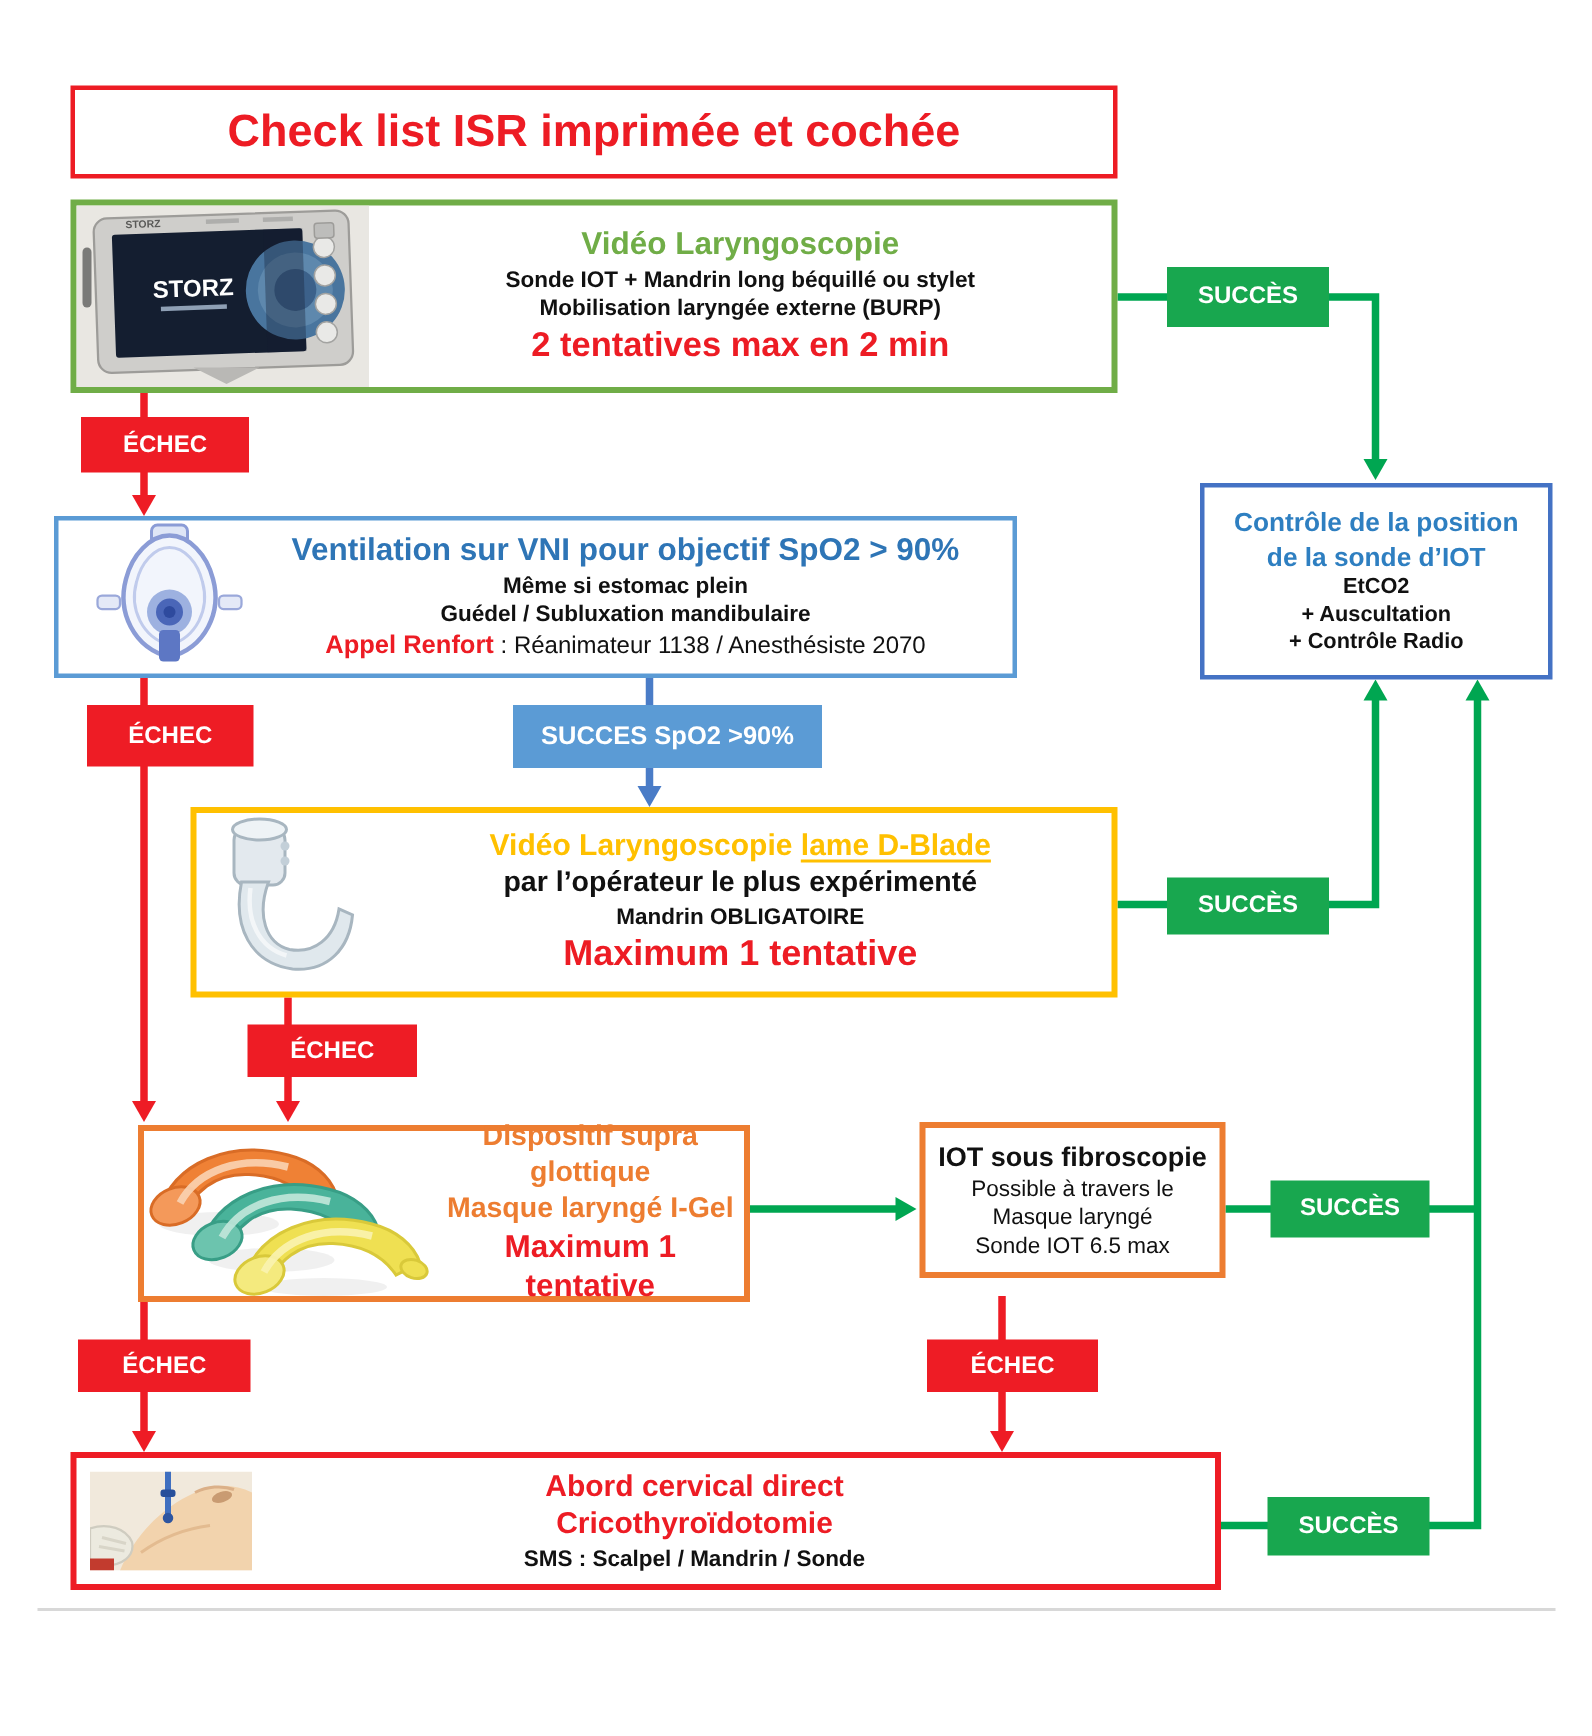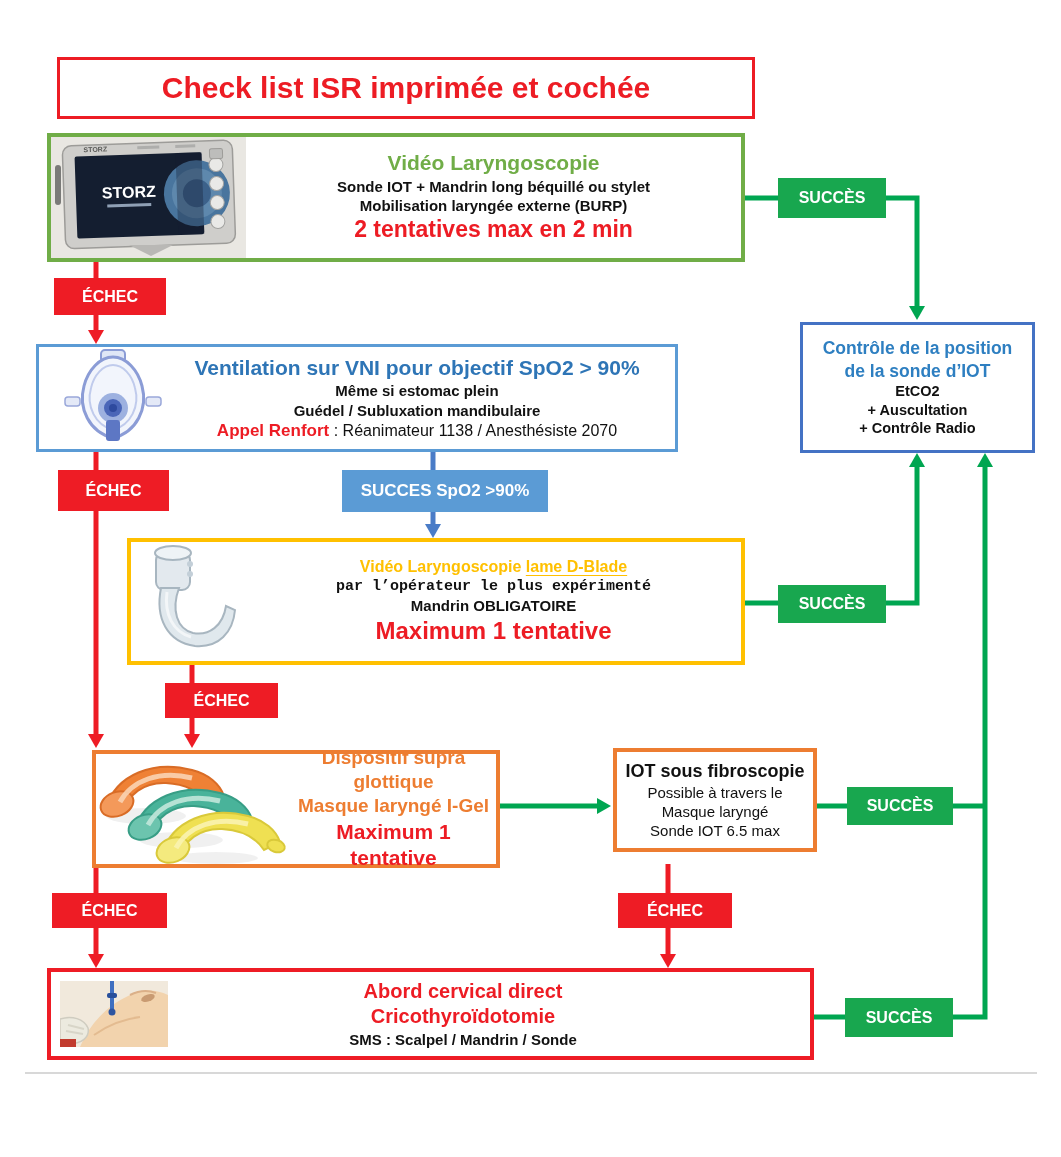--- a/index.html
+++ b/index.html
@@ -57,21 +57,21 @@
       <path d="M909 467 L925 467 L917 453 Z"></path>
       <path d="M977 467 L993 467 L985 453 Z"></path>
       <path d="M597 798 L597 814 L611 806 Z"></path>
     </g>
     <g>
       <path d="M433 450 L433 525" stroke="#4a7cc7" stroke-width="5" fill="none"></path>
       <path d="M425 524 L441 524 L433 538 Z" fill="#4a7cc7"></path>
     </g>
   </svg>
 
-  <div class="box title-box" style="left:57px;top:57px;width:698px;height:62px;">
+  <div class="box title-box" style="left:47px;top:57px;width:698px;height:62px;">
     <span>Check list ISR imprimée et cochée</span>
   </div>
 
   <div class="box" style="left:47px;top:133px;width:698px;height:129px;border:4px solid #70ad47;">
     <div class="img" style="width:195px;">
       <svg viewBox="0 0 195 121" width="195" height="121">
         <rect width="195" height="121" fill="#e9e7e2"></rect>
         <g transform="rotate(-2 97 60)">
           <rect x="13" y="6" width="170" height="103" rx="9" fill="#cfcecb" stroke="#9d9c99" stroke-width="1.5"></rect>
           <rect x="25" y="17" width="127" height="82" rx="2" fill="#141e30"></rect>
@@ -131,24 +131,24 @@
       <svg viewBox="0 0 115 119" width="115" height="119">
         <rect x="25" y="10" width="34" height="38" rx="8" fill="#e3e9ee" stroke="#a8b6c0" stroke-width="2"></rect>
         <ellipse cx="42" cy="11" rx="18" ry="7" fill="#eef3f6" stroke="#a8b6c0" stroke-width="2"></ellipse>
         <path d="M30 46 C24 76 36 100 64 104 C88 106 102 90 104 68 L95 64 C92 84 78 94 62 91 C46 87 40 68 48 46 Z" fill="#e0e8ed" stroke="#a8b6c0" stroke-width="2"></path>
         <path d="M36 50 C33 72 42 90 60 95" fill="none" stroke="#ffffff" stroke-width="3" opacity="0.6"></path>
         <circle cx="59" cy="22" r="3" fill="#c3cfd8"></circle>
         <circle cx="59" cy="32" r="3" fill="#c3cfd8"></circle>
       </svg>
     </div>
     <div class="tstack">
-      <div class="yellow b" style="font-size:16px;">
+      <div class="yellow b" style="font-size:20px;">
         <span>Vidéo Laryngoscopie </span><span class="u">lame D-Blade</span>
       </div>
-      <div class="black b" style="font-size:15px;font-family:Liberation Mono, monospace;">par l’opérateur le plus expérimenté</div>
+      <div class="black b" style="font-size:19px;">par l’opérateur le plus expérimenté</div>
       <div class="black b" style="font-size:15px;">Mandrin OBLIGATOIRE</div>
       <div class="red b" style="font-size:24px;">Maximum 1 tentative</div>
     </div>
   </div>
 
   <div class="box" style="left:92px;top:750px;width:408px;height:118px;border:4px solid #ed7d31;">
     <div class="img" style="width:195px;">
       <svg viewBox="0 0 195 110" width="195" height="110">
         <ellipse cx="50" cy="62" rx="40" ry="8" fill="#000" opacity="0.06"></ellipse>
         <ellipse cx="85" cy="86" rx="42" ry="8" fill="#000" opacity="0.06"></ellipse>

